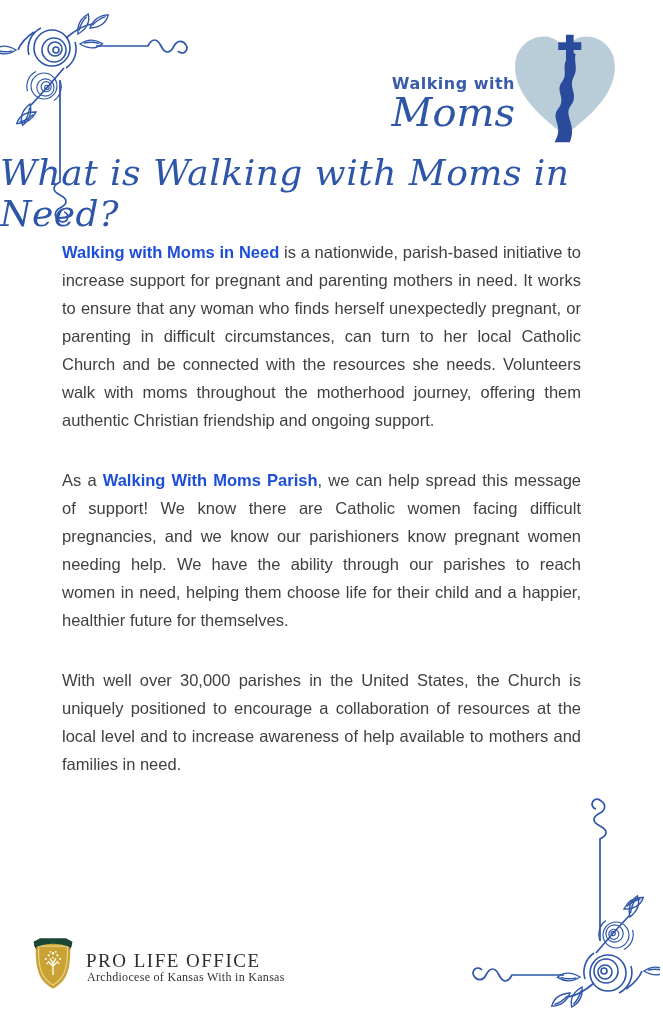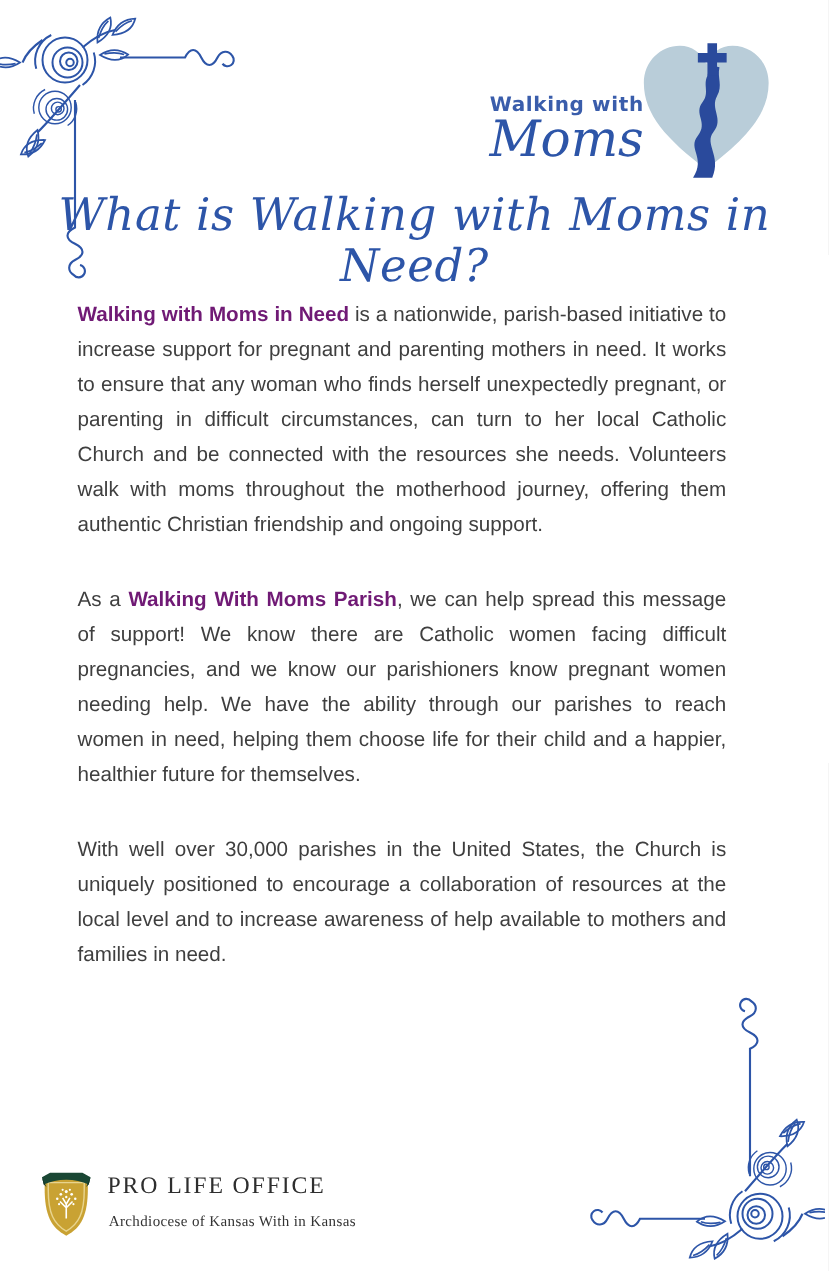--- a/index.html
+++ b/index.html
@@ -48,47 +48,46 @@
     letter-spacing: 0.5px;
     font-family: "DejaVu Sans", sans-serif;
   }
   #heart-logo { position: absolute; left: 506px; top: 26px; width: 118px; height: 120px; }
 
   
   .headline {
     position: absolute;
     left: 0; top: 152px;
     width: 663px;
-    text-align: center;
     font-family: "DejaVu Serif", serif;
     font-style: italic;
     font-size: 36px;
     letter-spacing: 0.5px;
     color: #2d55a8;
   }
 
   
   .body-copy {
     position: absolute;
     left: 62px; top: 238px;
     width: 519px;
     font-size: 16.5px;
     line-height: 28px;
     color: #3f3f3f;
     text-align: justify;
   }
   .body-copy p { margin: 0 0 32px 0; }
-  .lead { color: #701a75; font-weight: bold; }
+  .lead { color: #1d4ed8; font-weight: bold; }
   .em-word { }
 
   
   #footer-logo { position: absolute; left: 30px; top: 934px; width: 250px; height: 60px; }
   #shield-icon { position: absolute; left: 0; top: 2px; width: 46px; height: 54px; }
   .org-name {
-    position: absolute; left: 56px; top: 4px;
+    position: absolute; left: 56px; top: 16px;
     font-family: "Liberation Serif", serif;
     font-size: 19px;
     letter-spacing: 1.5px;
     color: #2e2e2e;
     white-space: nowrap;
   }
   .org-sub {
     position: absolute; left: 57px; top: 36px;
     font-family: "Liberation Serif", serif;
     font-size: 12px;

